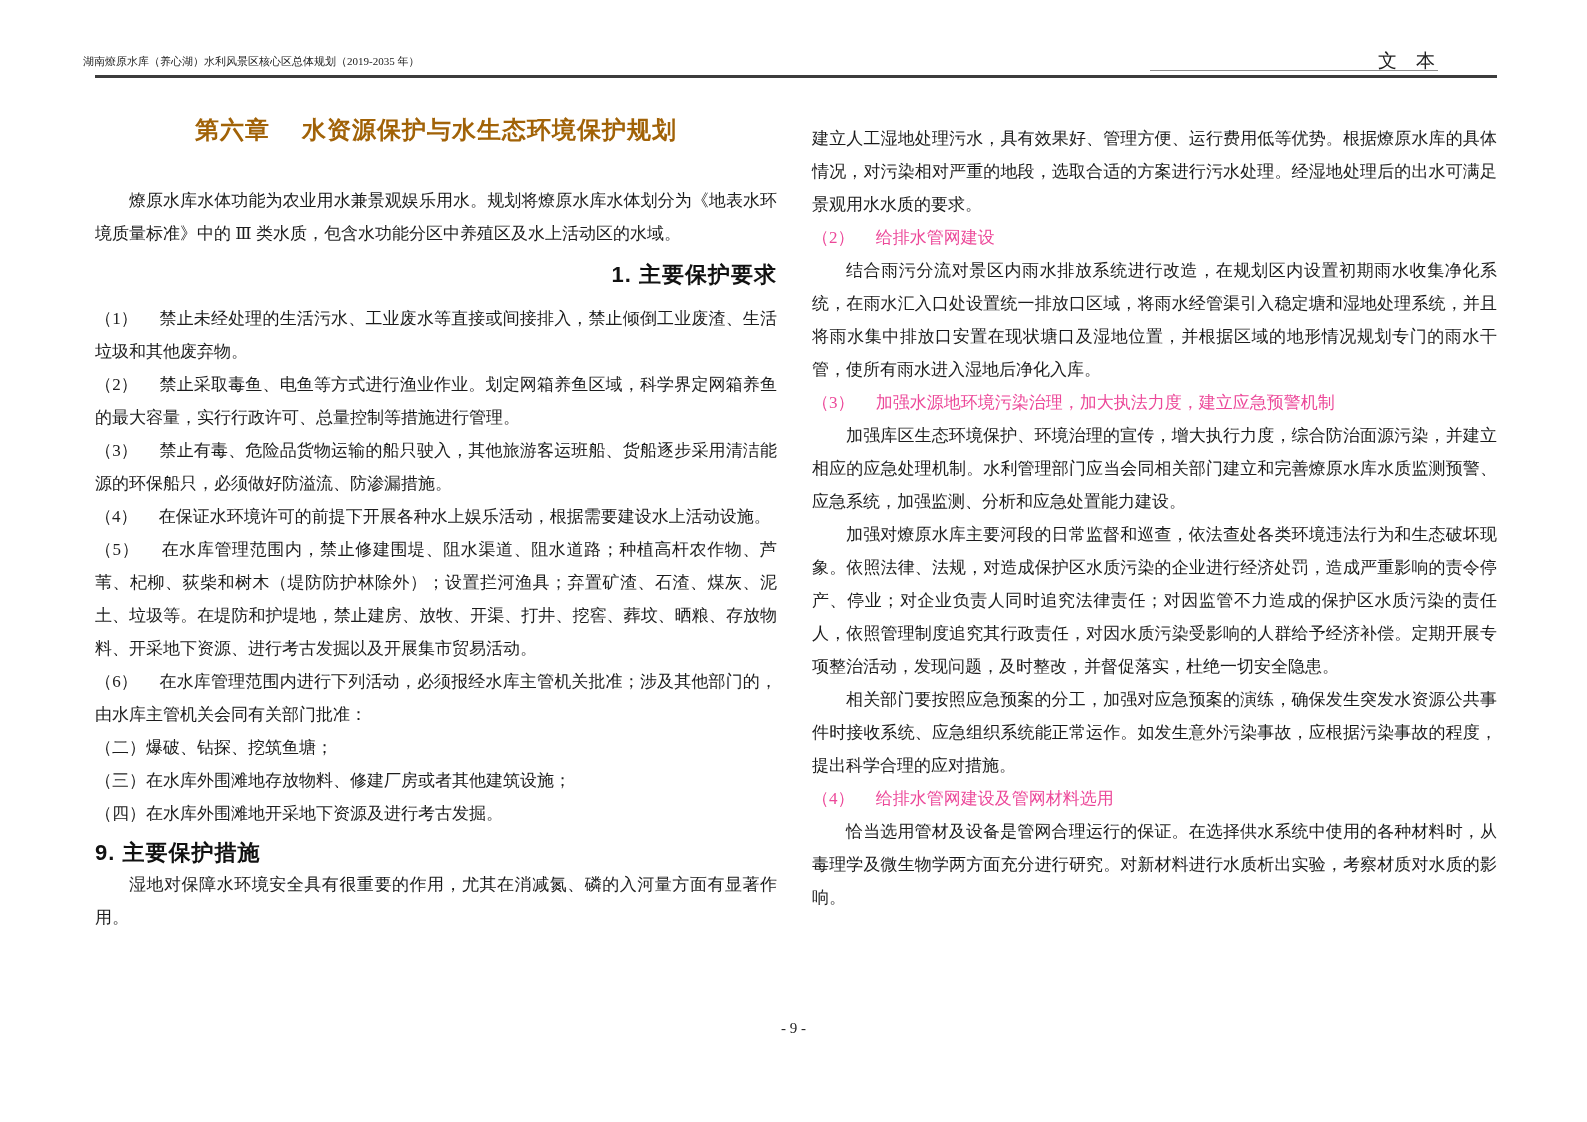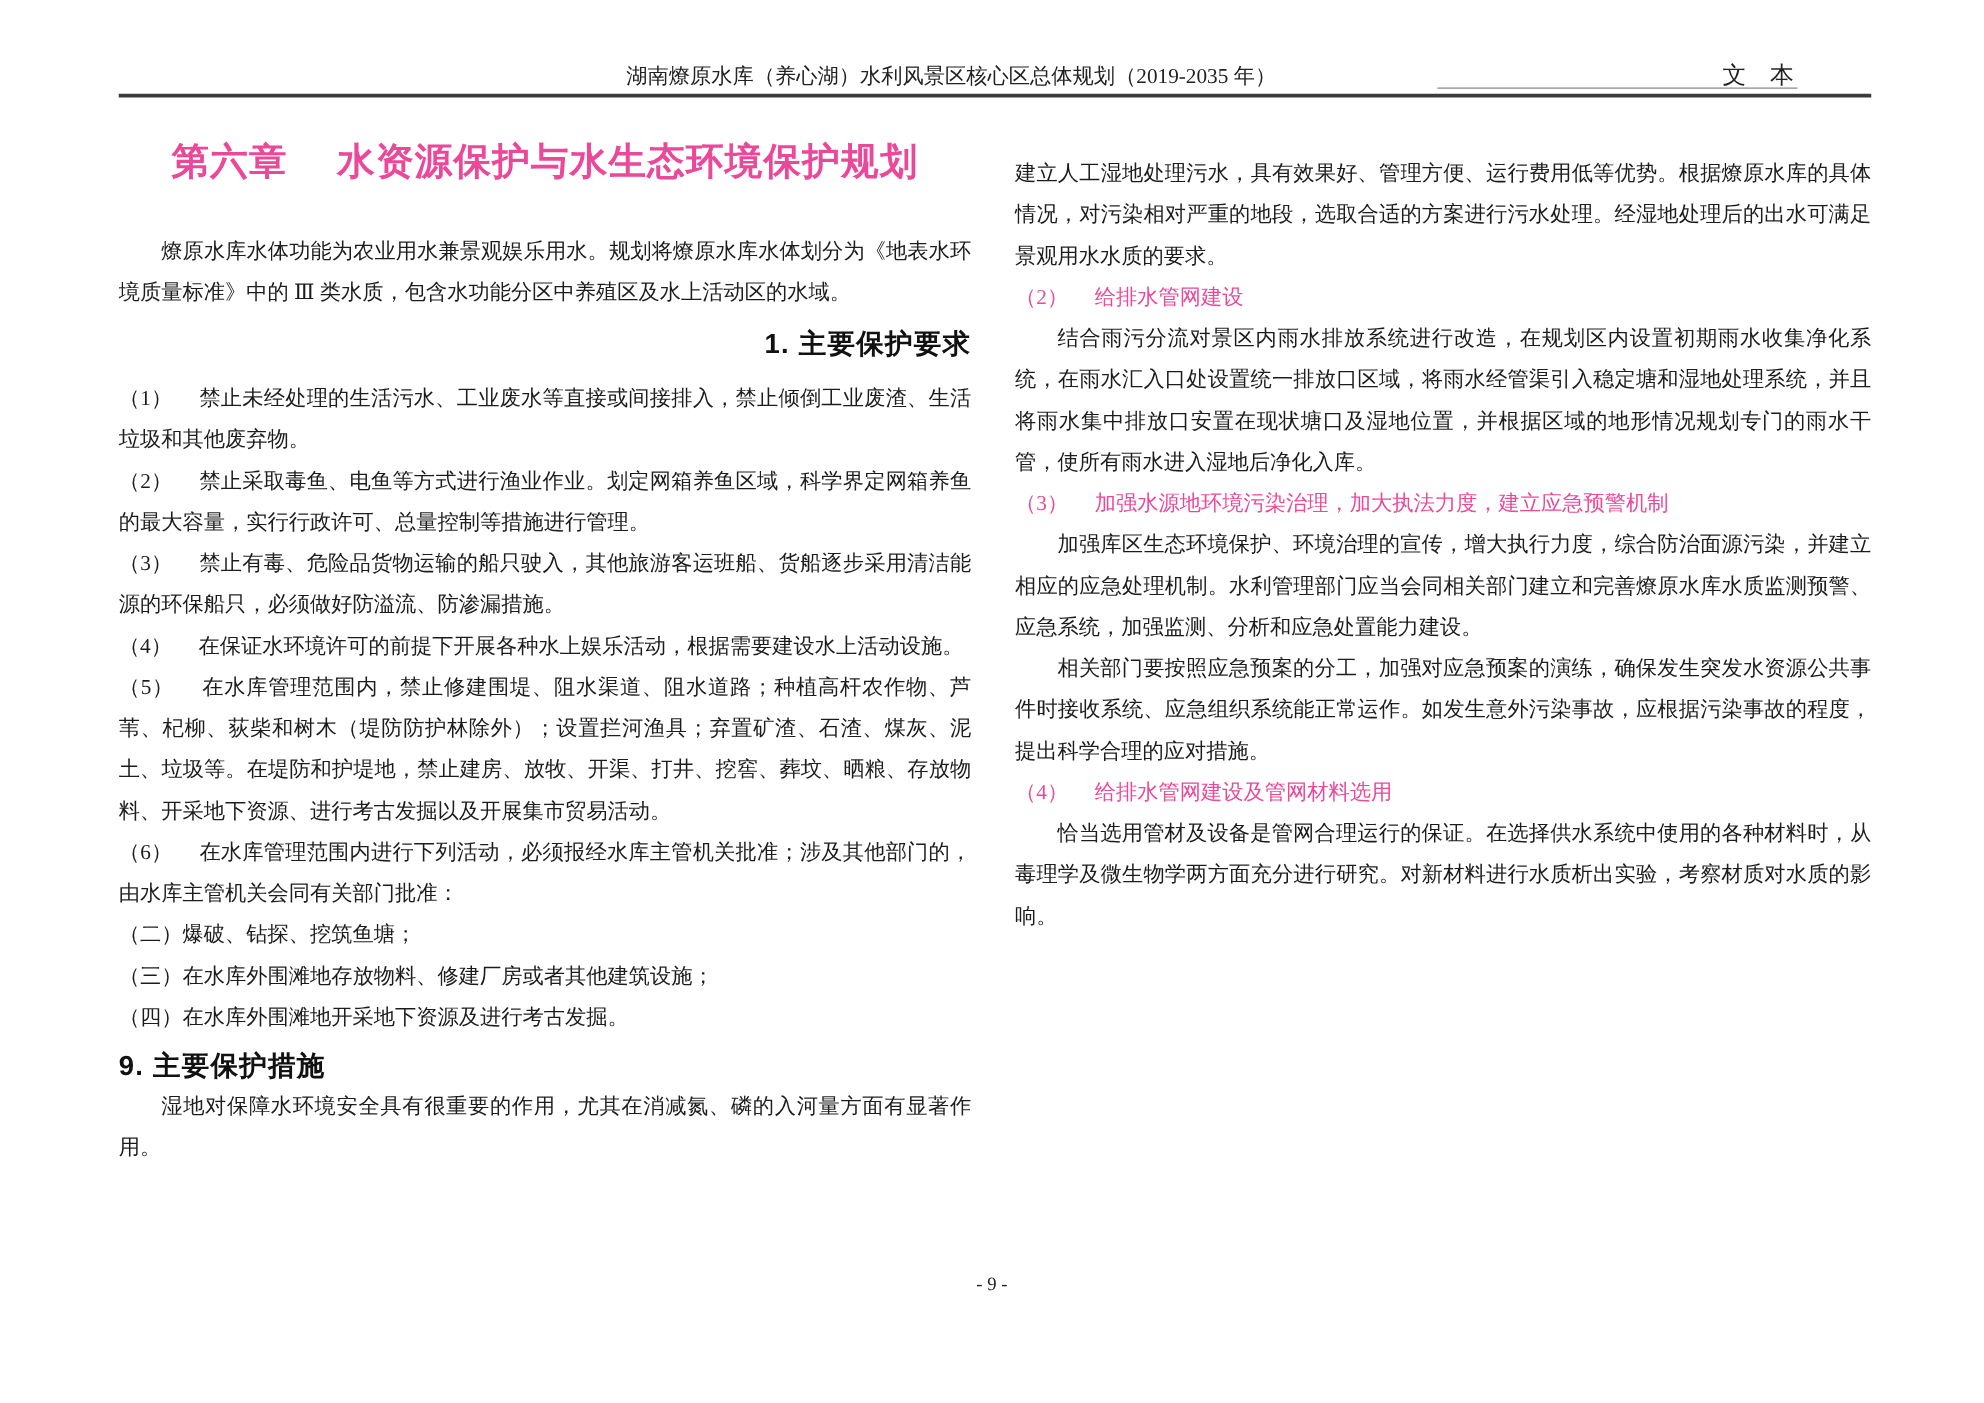--- a/index.html
+++ b/index.html
@@ -2,38 +2,38 @@
 <html><head>
 <meta charset="utf-8">
 <style>
   html,body{margin:0;padding:0;}
   body{
     width:1587px;height:1122px;position:relative;overflow:hidden;
     background:#ffffff;color:#1c1c1c;
     font-family:"Liberation Serif","DejaVu Serif",serif;
   }
   .header-title{
-    position:absolute;top:51px;left:101px;width:1320px;
-    text-align:center;font-size:17px;line-height:20px;color:#222;
+    position:absolute;top:51px;left:83px;width:1320px;
+    text-align:left;font-size:11px;line-height:20px;color:#222;
   }
   .header-doctype{
     position:absolute;top:51px;left:1378px;
     font-size:19px;line-height:20px;color:#222;
   }
   .rule-main{position:absolute;left:95px;top:75px;width:1402px;height:2.5px;background:#3c3c3c;}
   .rule-thin{position:absolute;left:1150px;top:70px;width:288px;height:1px;background:#888;}
 
   .col{position:absolute;font-size:17px;line-height:33px;text-align:justify;color:#1c1c1c;}
   .col p{margin:0;}
   .col-left{left:95px;top:110px;width:682px;}
   .col-right{left:812px;top:122px;width:685px;}
 
   .chapter-title{
-    font-weight:bold;font-size:30px;line-height:40px;margin:18px 0 0;
-    text-align:center;letter-spacing:1px;color:#ec4899;
+    font-weight:bold;font-size:24px;line-height:40px;margin:18px 0 0;
+    text-align:center;letter-spacing:1px;color:#a16207;
   }
   .sec-heading{
     font-family:"Liberation Sans","DejaVu Sans",sans-serif;
     font-weight:700;font-size:22px;line-height:30px;color:#111;
     text-align:left;letter-spacing:1px;margin:0;
   }
   .sec-heading.first{margin-top:10px;text-align:right;}
   .sec-heading.second{margin-top:8px;}
   .intro{margin-top:34px !important;}
   .items-start{margin-top:12px !important;}
@@ -69,18 +69,19 @@
   <p class="sec-heading second">9. 主要保护措施</p>
   <p class="indent">湿地对保障水环境安全具有很重要的作用，尤其在消减氮、磷的入河量方面有显著作用。</p>
 </div>
 
 <div class="col col-right">
   <p>建立人工湿地处理污水，具有效果好、管理方便、运行费用低等优势。根据燎原水库的具体情况，对污染相对严重的地段，选取合适的方案进行污水处理。经湿地处理后的出水可满足景观用水水质的要求。</p>
   <p class="item-header">（2）　 给排水管网建设</p>
   <p class="indent">结合雨污分流对景区内雨水排放系统进行改造，在规划区内设置初期雨水收集净化系统，在雨水汇入口处设置统一排放口区域，将雨水经管渠引入稳定塘和湿地处理系统，并且将雨水集中排放口安置在现状塘口及湿地位置，并根据区域的地形情况规划专门的雨水干管，使所有雨水进入湿地后净化入库。</p>
   <p class="item-header">（3）　 加强水源地环境污染治理，加大执法力度，建立应急预警机制</p>
   <p class="indent">加强库区生态环境保护、环境治理的宣传，增大执行力度，综合防治面源污染，并建立相应的应急处理机制。水利管理部门应当会同相关部门建立和完善燎原水库水质监测预警、应急系统，加强监测、分析和应急处置能力建设。</p>
+  <p class="indent">加强对燎原水库主要河段的日常监督和巡查，依法查处各类环境违法行为和生态破坏现象。依照法律、法规，对造成保护区水质污染的企业进行经济处罚，造成严重影响的责令停产、停业；对企业负责人同时追究法律责任；对因监管不力造成的保护区水质污染的责任人，依照管理制度追究其行政责任，对因水质污染受影响的人群给予经济补偿。定期开展专项整治活动，发现问题，及时整改，并督促落实，杜绝一切安全隐患。</p>
   <p class="indent">相关部门要按照应急预案的分工，加强对应急预案的演练，确保发生突发水资源公共事件时接收系统、应急组织系统能正常运作。如发生意外污染事故，应根据污染事故的程度，提出科学合理的应对措施。</p>
   <p class="item-header">（4）　 给排水管网建设及管网材料选用</p>
   <p class="indent">恰当选用管材及设备是管网合理运行的保证。在选择供水系统中使用的各种材料时，从毒理学及微生物学两方面充分进行研究。对新材料进行水质析出实验，考察材质对水质的影响。</p>
 </div>
 
 <div class="page-num">- 9 -</div>
 
 </body></html>

